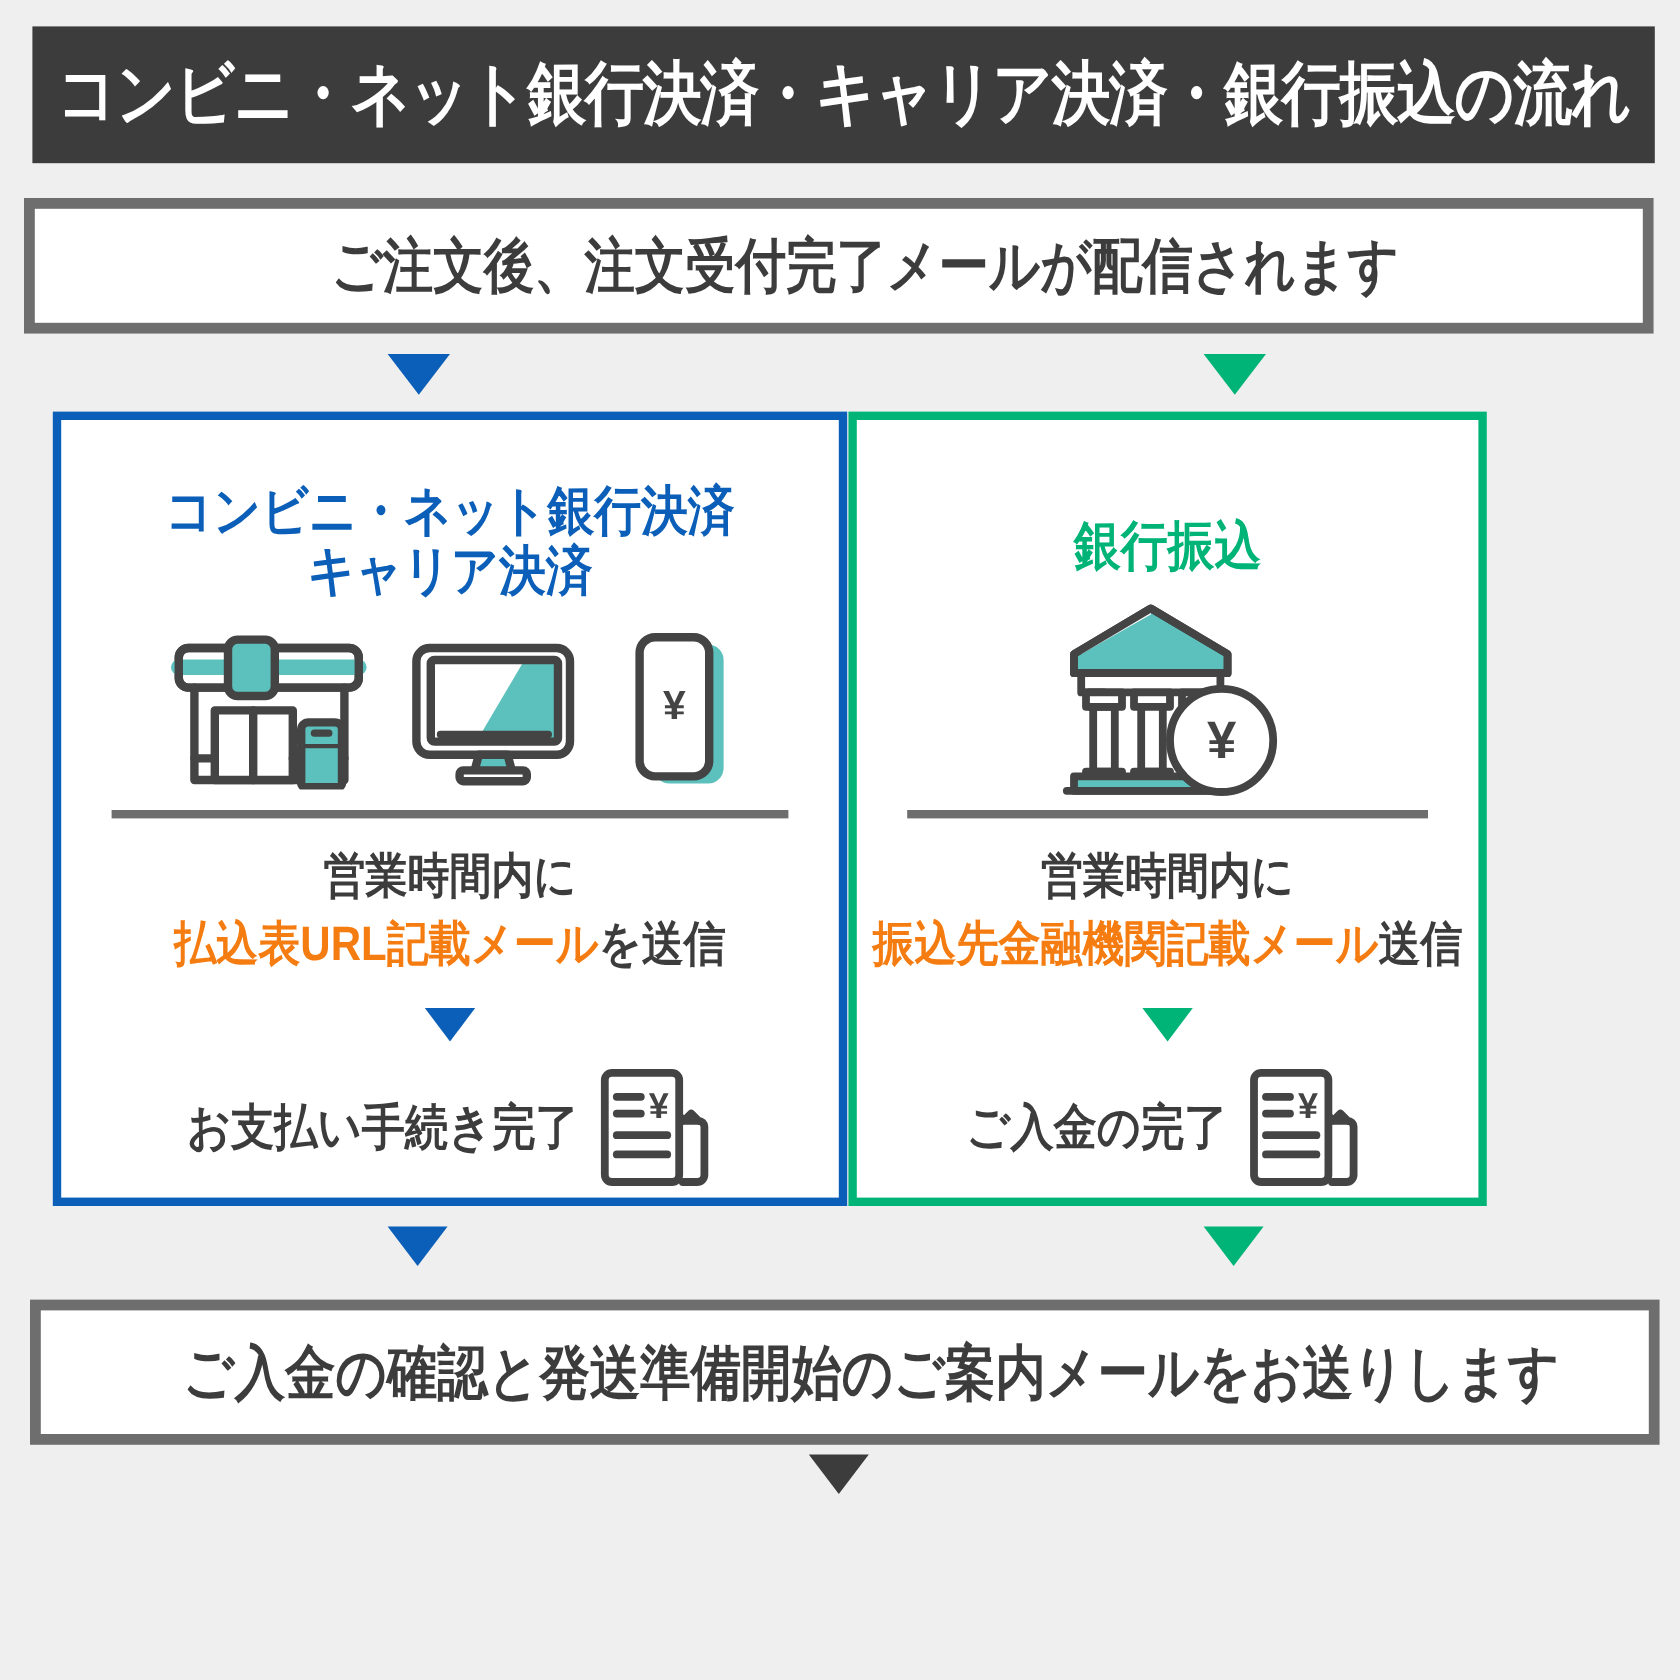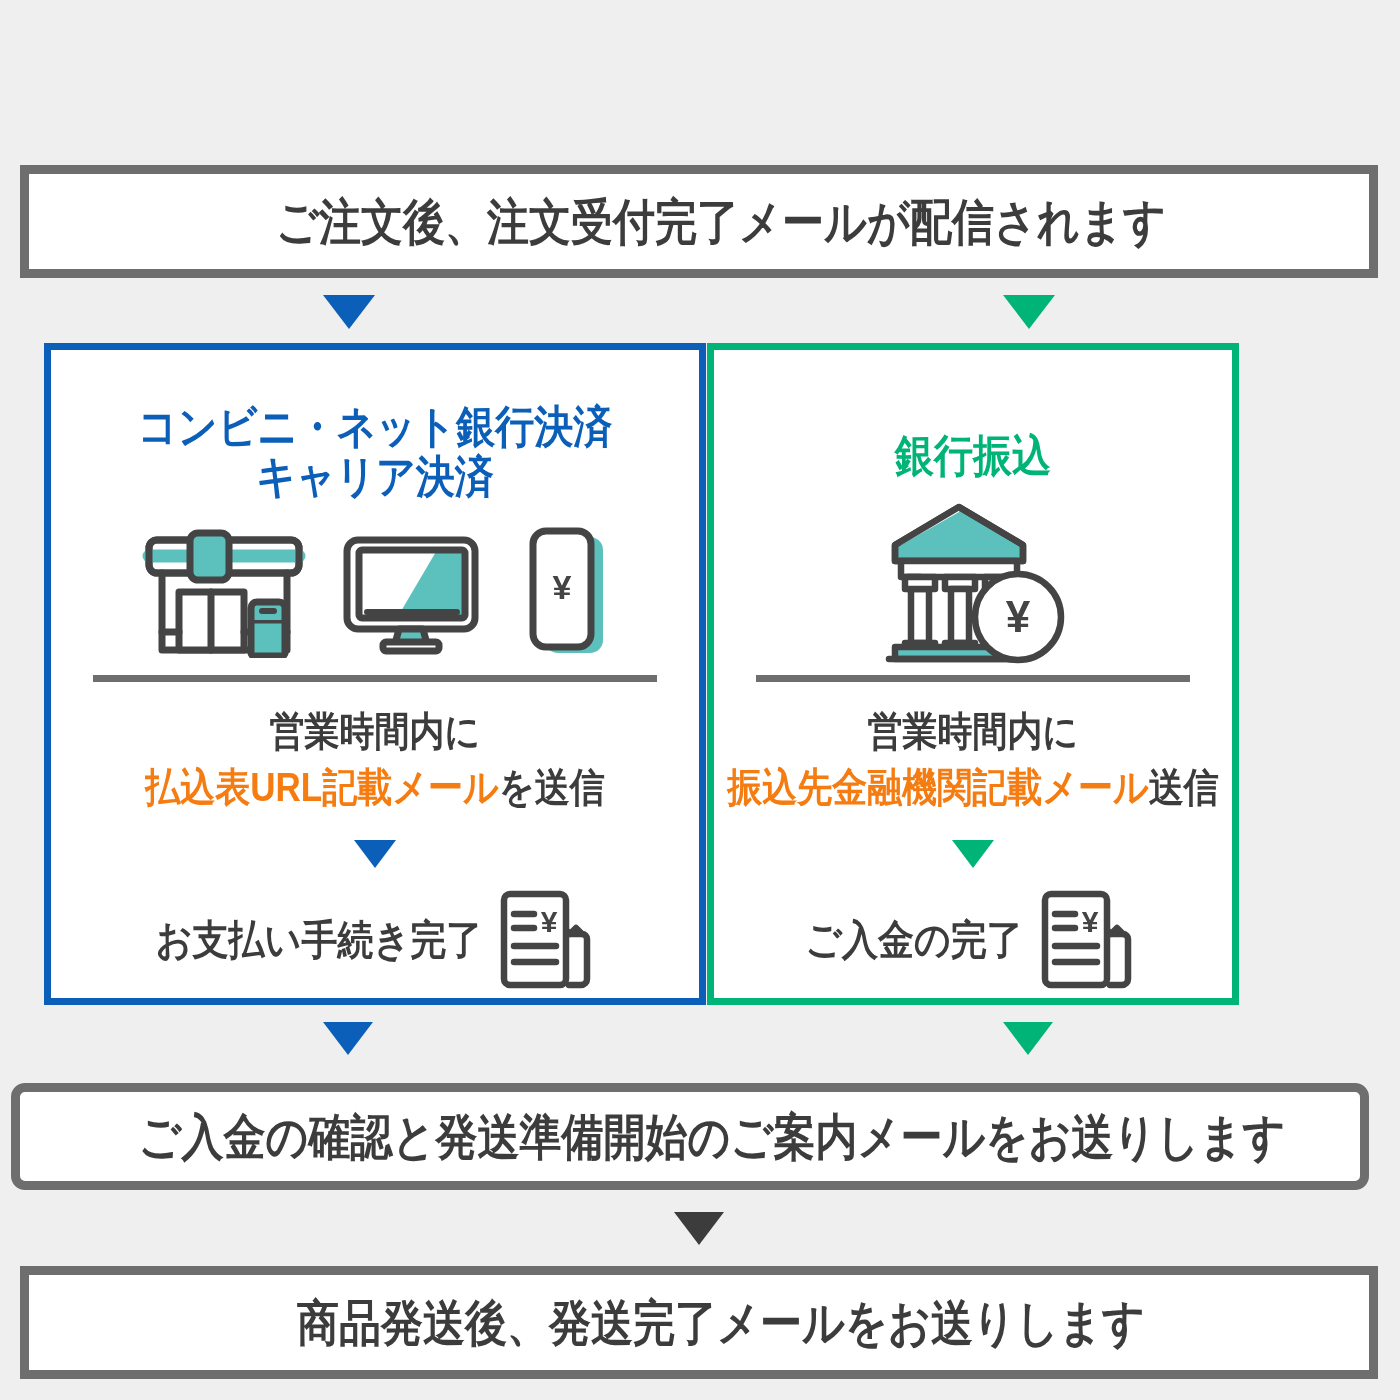--- a/index.html
+++ b/index.html
@@ -38,21 +38,21 @@
   .gray-box .t{
     color:#3c3c3c;
     font-weight:bold;
     white-space:nowrap;
     transform:scaleY(1.18);
   }
 
   #box-order{ left:20px; top:165px; width:1358px; height:113px; }
   #box-order .t{ font-size:42px; }
 
-  #box-confirm{ left:11px; top:1083px; width:1358px; height:107px;border-radius:14px; }
+  #box-confirm{ left:25px; top:1083px; width:1358px; height:121px; }
   #box-confirm .t{ font-size:42px; }
 
   #box-shipped{ left:20px; top:1266px; width:1358px; height:113px; }
   #box-shipped .t{ font-size:42px; }
 
   
   .arrow{
     position:absolute;
     width:0;height:0;
     border-left-style:solid;border-right-style:solid;border-top-style:solid;
@@ -153,20 +153,23 @@
   #panel-cvs .done-row{ padding-left:16px; }
   #panel-bank .done-row{ padding-left:10px;text-align:right; }
 
   svg{display:block;}
 </style>
 </head>
 <body>
 
 <div class="page">
 
+  <div class="title-bar">
+    <span class="t">コンビニ・ネット銀行決済・キャリア決済・銀行振込の流れ</span>
+  </div>
 
   <div class="gray-box" id="box-order">
     <span class="t">ご注文後、注文受付完了メールが配信されます</span>
   </div>
 
   <div class="arrow big blue" id="arrow-to-cvs"></div>
   <div class="arrow big green" id="arrow-to-bank"></div>
 
   <div class="panel" id="panel-cvs">
 
@@ -317,17 +320,14 @@
 
   <div class="arrow mid blue" id="arrow-cvs-out"></div>
   <div class="arrow mid green" id="arrow-bank-out"></div>
 
   <div class="gray-box" id="box-confirm">
     <span class="t">ご入金の確認と発送準備開始のご案内メールをお送りします</span>
   </div>
 
   <div class="arrow mid dark" id="arrow-confirm-out"></div>
 
-  <div class="gray-box" id="box-shipped">
-    <span class="t">商品発送後、発送完了メールをお送りします</span>
-  </div>
 
 </div>
 
 </body></html>

